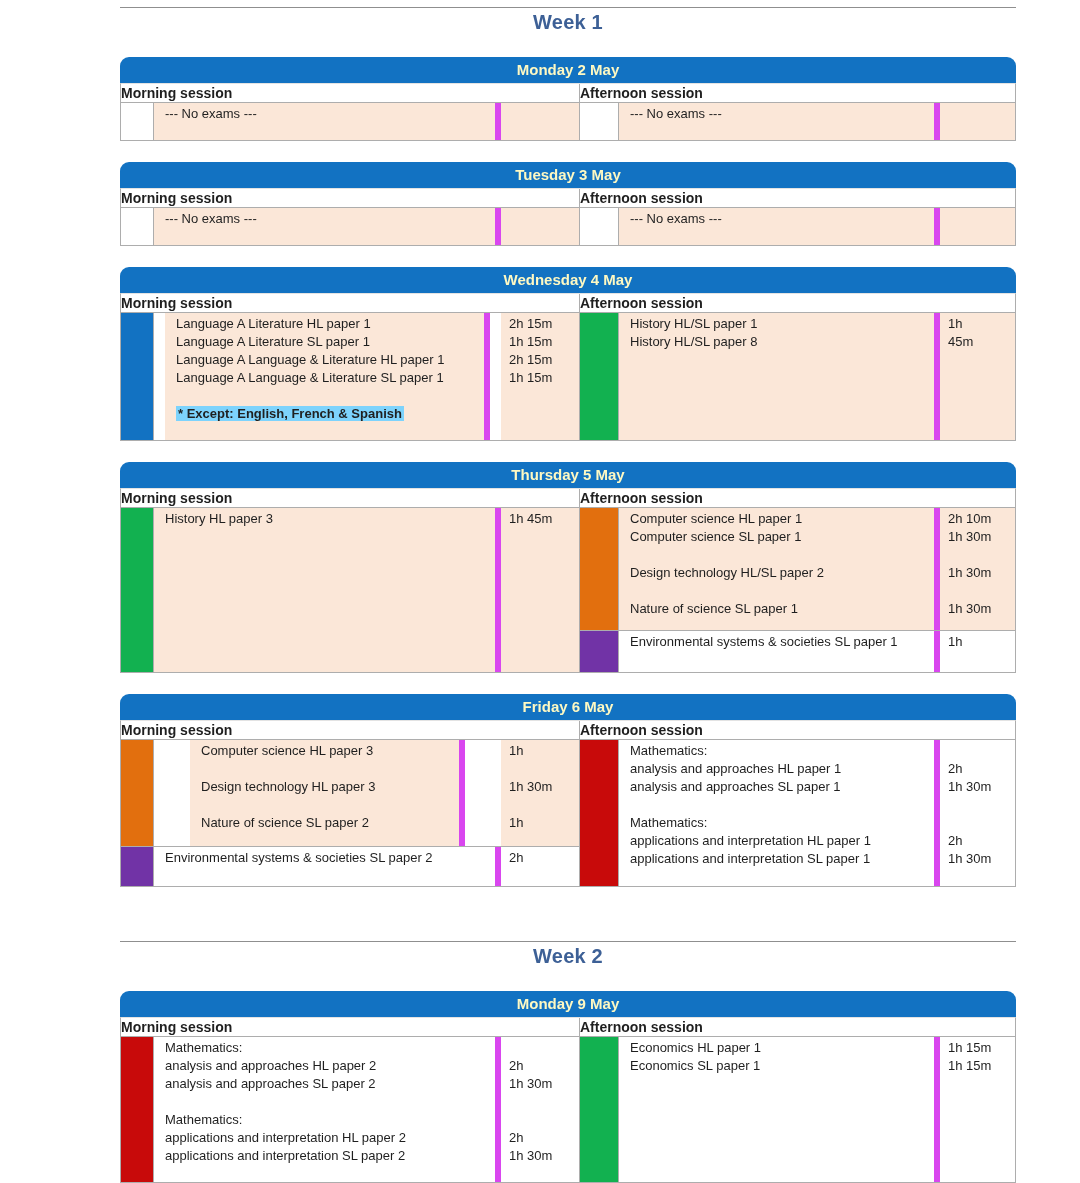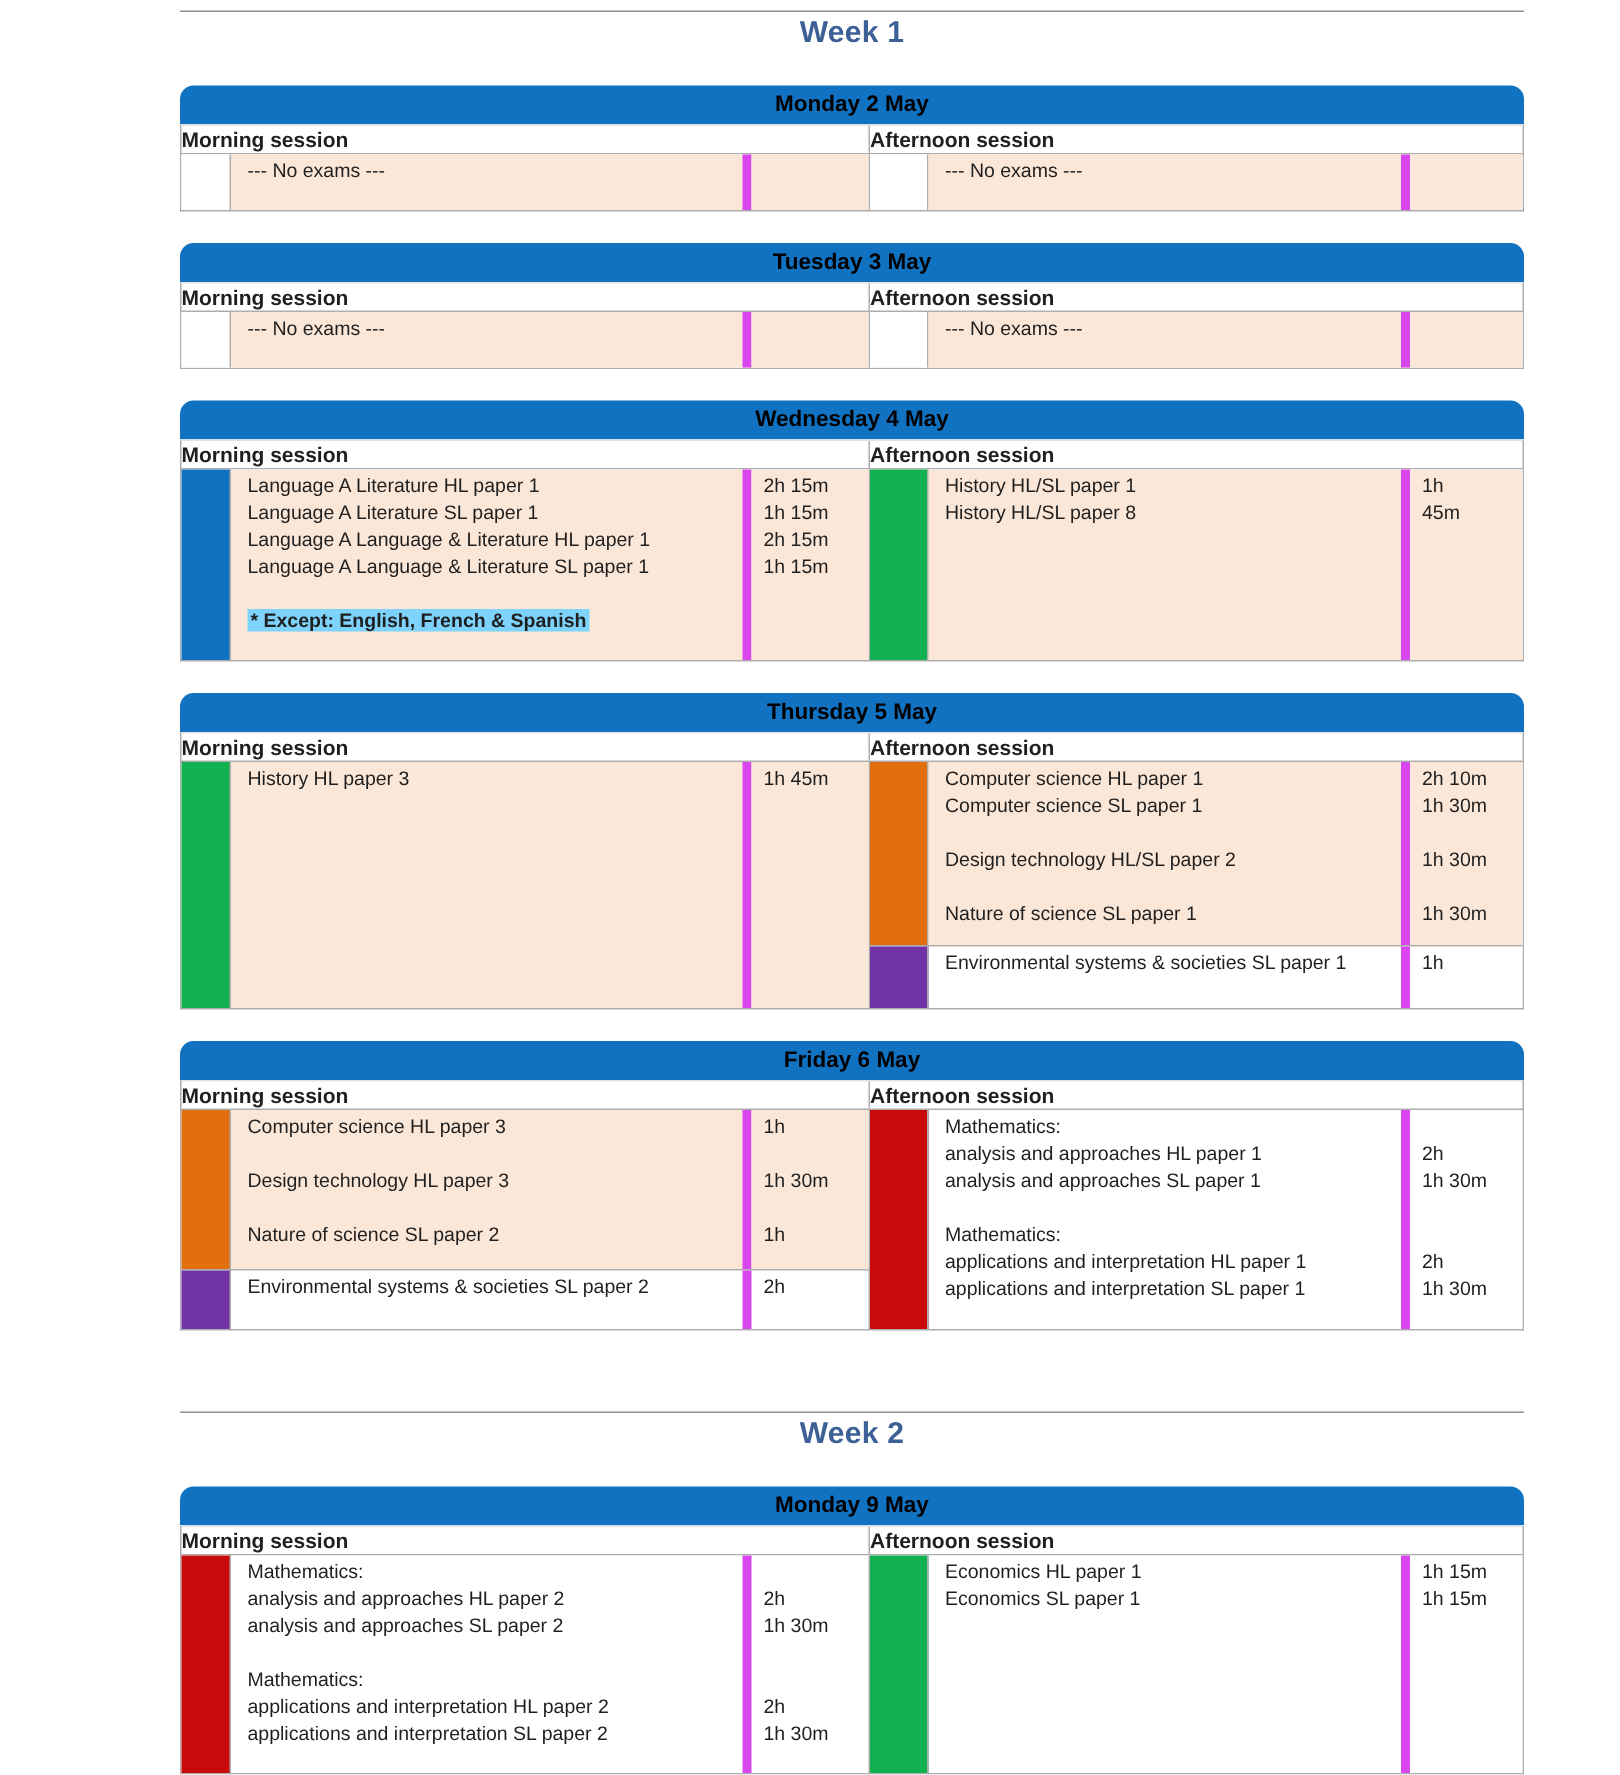--- a/index.html
+++ b/index.html
@@ -13,21 +13,21 @@
   #schedule-root { padding: 7px 0 0 120px; width: 852px; }
   .week-section { width: 896px; }
   .week-section.second { margin-top: 54px; }
   .week-rule { border-top: 1px solid #8f8f8f; width: 896px; }
   .week-title {
     text-align: center; font-size: 20px; font-weight: bold;
     color: #3D6096; margin: 3px 0 23px 0; letter-spacing: 0.2px;
   }
   .day-block { width: 896px; margin-bottom: 21px; }
   .day-header {
-    height: 26px; line-height: 26px; background: #1272C2; color: #000000;
+    height: 26px; line-height: 26px; background: #1272C2; color: #fef9c3;
     font-size: 15px; font-weight: bold; text-align: center;
     border-radius: 9px 9px 0 0;
   }
   .session-header-row {
     display: flex; height: 20px;
     border: 1px solid #ADADAD; border-top: 1px solid #e3e3e3;
     background: #ffffff;
   }
   .session-header { font-size: 14px; font-weight: bold; text-align: left; line-height: 18px; }
   .session-header.morning { width: 459px; border-right: 1px solid #ADADAD; }
@@ -119,21 +119,21 @@
         </div>
       </div>
       <div class="day-block">
         <div class="day-header">Wednesday 4 May</div>
         <div class="session-header-row">
           <div class="session-header morning">Morning session</div>
           <div class="session-header afternoon">Afternoon session</div>
         </div>
         <div class="day-content">
           <div class="session morning">
-            <div class="entry" style="min-height: 127px;">
+            <div class="entry" style="min-height: 127px; gap: 11px;">
               <div class="bar" style="background: rgb(18, 114, 194);"></div>
               <div class="names peach">
                 <div class="line">Language A Literature HL paper 1</div>
                 <div class="line">Language A Literature SL paper 1</div>
                 <div class="line">Language A Language &amp; Literature HL paper 1</div>
                 <div class="line">Language A Language &amp; Literature SL paper 1</div>
                 <div class="line">&nbsp;</div>
                 <div class="line"><span class="hl">* Except: English, French &amp; Spanish</span></div>
               </div>
               <div class="durs peach">
@@ -212,21 +212,21 @@
         </div>
       </div>
       <div class="day-block">
         <div class="day-header">Friday 6 May</div>
         <div class="session-header-row">
           <div class="session-header morning">Morning session</div>
           <div class="session-header afternoon">Afternoon session</div>
         </div>
         <div class="day-content">
           <div class="session morning">
-            <div class="entry" style="min-height: 106px;">
+            <div class="entry" style="min-height: 106px; gap: 36px;">
               <div class="bar" style="background: rgb(226, 111, 14);"></div>
               <div class="names peach">
                 <div class="line">Computer science HL paper 3</div>
                 <div class="line">&nbsp;</div>
                 <div class="line">Design technology HL paper 3</div>
                 <div class="line">&nbsp;</div>
                 <div class="line">Nature of science SL paper 2</div>
               </div>
               <div class="durs peach">
                 <div class="line">1h</div>

